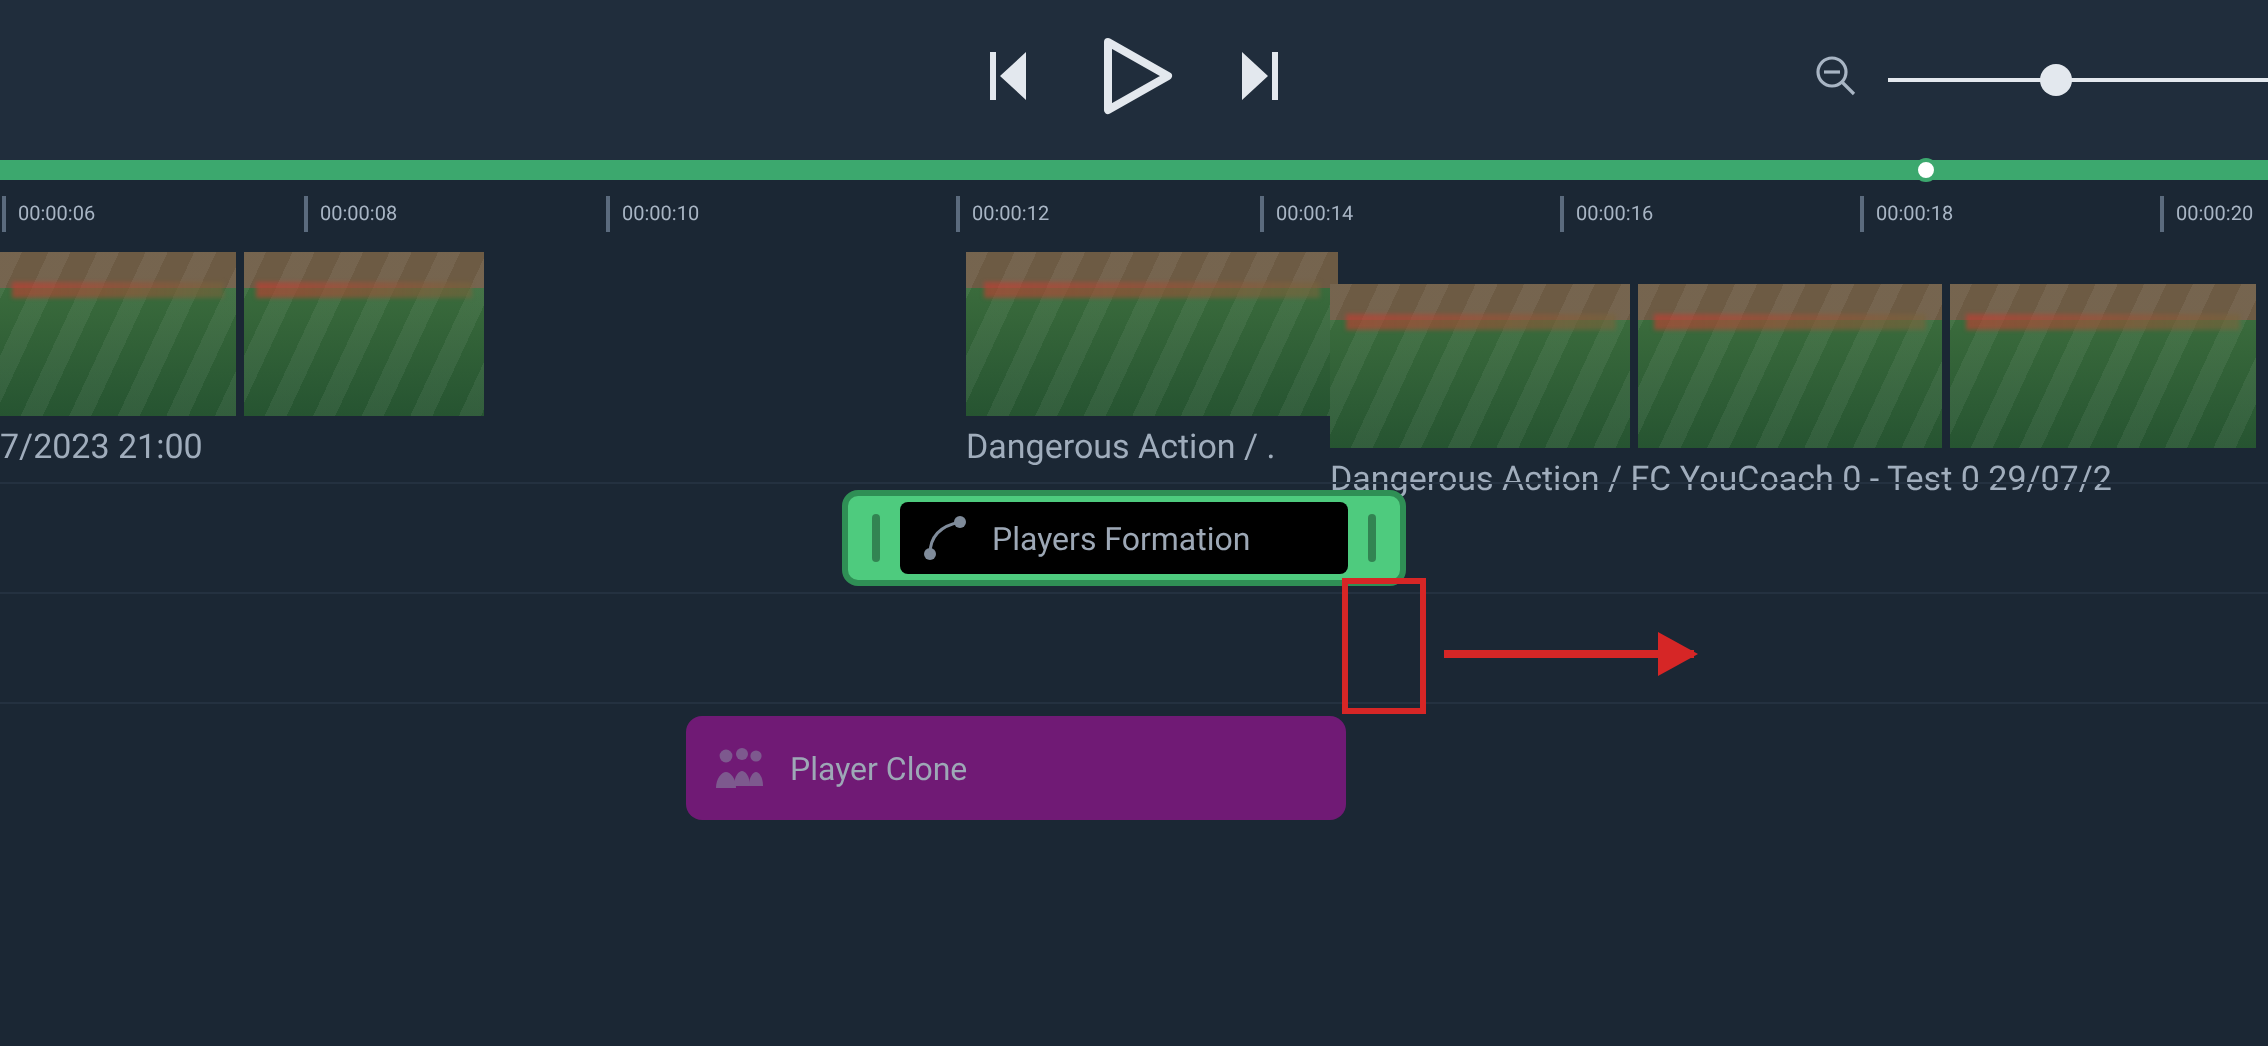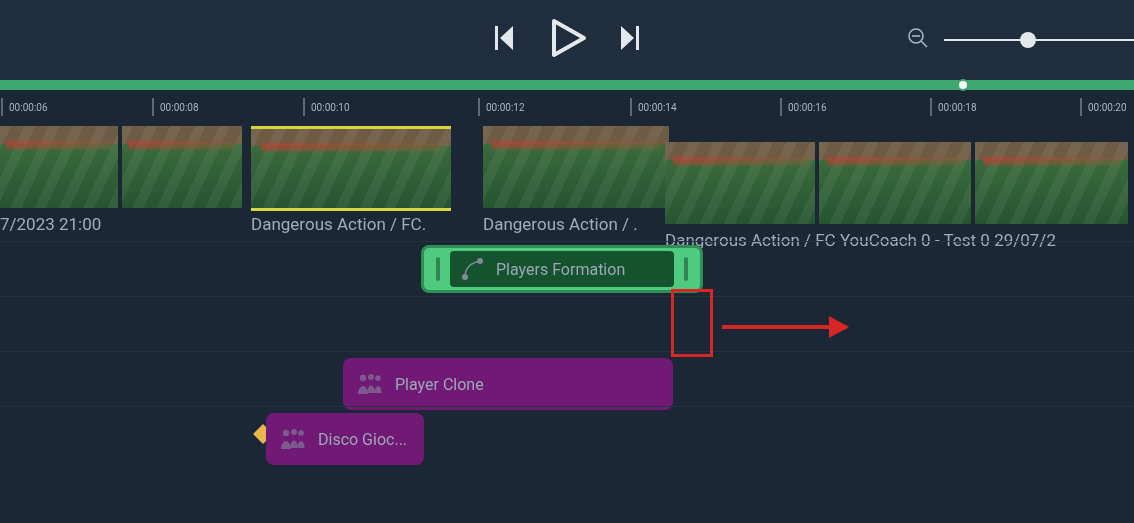--- a/index.html
+++ b/index.html
@@ -150,21 +150,21 @@
     border: 3px solid #2f8f55;
     height: 48px;
     top: 3px;
   }
   .handle {
     width: 4px; height: 24px;
     background: rgba(0,0,0,.35);
     border-radius: 3px;
   }
   .track-clip.selected .inner {
-    background: #14532d;
+    background: #000000;
     height: 36px;
     flex: 1;
     display: flex;
     align-items: center;
     padding: 0 10px;
     gap: 10px;
     border-radius: 4px;
   }
   .annotation-box {
     position: absolute;
@@ -256,26 +256,20 @@
     </div>
   </div>
 
 <div class="clip-row" id="clips">
     <div class="clip" style="left: 0px; width: 245px;">
       <div class="thumbs">
         <div class="thumb" style="width: 118px;"></div>
         <div class="thumb" style="width: 120px;"></div>
       </div>
       <div class="clip-label">7/2023 21:00</div>
-    </div>
-    <div class="clip" style="left: 251px; width: 215px;">
-      <div class="thumbs">
-        <div class="thumb sel" style="width: 200px;"></div>
-      </div>
-      <div class="clip-label">Dangerous Action / FC.</div>
     </div>
     <div class="clip" style="left: 483px; width: 190px;">
       <div class="thumbs">
         <div class="thumb" style="width: 186px;"></div>
       </div>
       <div class="clip-label">Dangerous Action / .</div>
     </div>
     <div class="clip" style="left: 665px; width: 470px; margin-top: 16px;">
       <div class="thumbs">
         <div class="thumb" style="width: 150px;"></div>
@@ -310,32 +304,16 @@
             <path d="M3 23c0-5 3-8 5-8s5 3 5 8H3z"></path>
             <circle cx="16" cy="6" r="3"></circle>
             <path d="M12 22c0-5 2.5-7.5 4-7.5s4 2.5 4 7.5"></path>
             <circle cx="23" cy="7" r="2.8"></circle>
             <path d="M19.5 22c0-4.5 2-7 3.5-7s3.5 2.5 3.5 7"></path>
           </g>
         </svg>
         <span>Player Clone</span>
       </div>
     </div>
-    <div class="track">
-      <div class="diamond" style="left: 256px; top: 20px;"></div>
-      <div class="track-clip" style="left: 266px; width: 158px;">
-        <svg class="person-icon" width="30" height="26" viewBox="0 0 30 26">
-          <g fill="#8b98a8">
-            <circle cx="8" cy="7" r="3.2"></circle>
-            <path d="M3 23c0-5 3-8 5-8s5 3 5 8H3z"></path>
-            <circle cx="16" cy="6" r="3"></circle>
-            <path d="M12 22c0-5 2.5-7.5 4-7.5s4 2.5 4 7.5"></path>
-            <circle cx="23" cy="7" r="2.8"></circle>
-            <path d="M19.5 22c0-4.5 2-7 3.5-7s3.5 2.5 3.5 7"></path>
-          </g>
-        </svg>
-        <span>Disco Gioc...</span>
-      </div>
-    </div>
   </div>
 
 <div class="annotation-box" style="left: 671px; top: 289px; width: 42px; height: 68px;"></div>
 <div class="arrow" style="left: 722px; top: 325px; width: 125px;"></div>
 
 </body></html>

